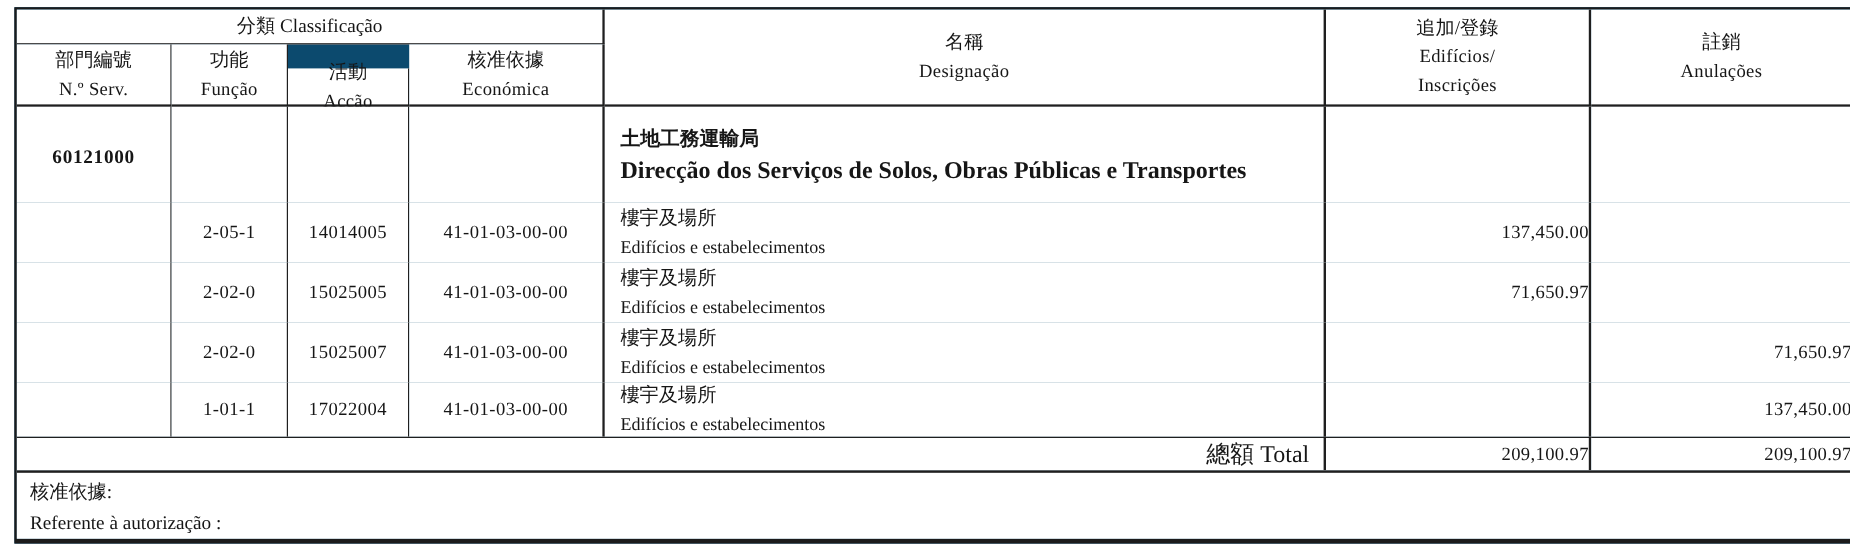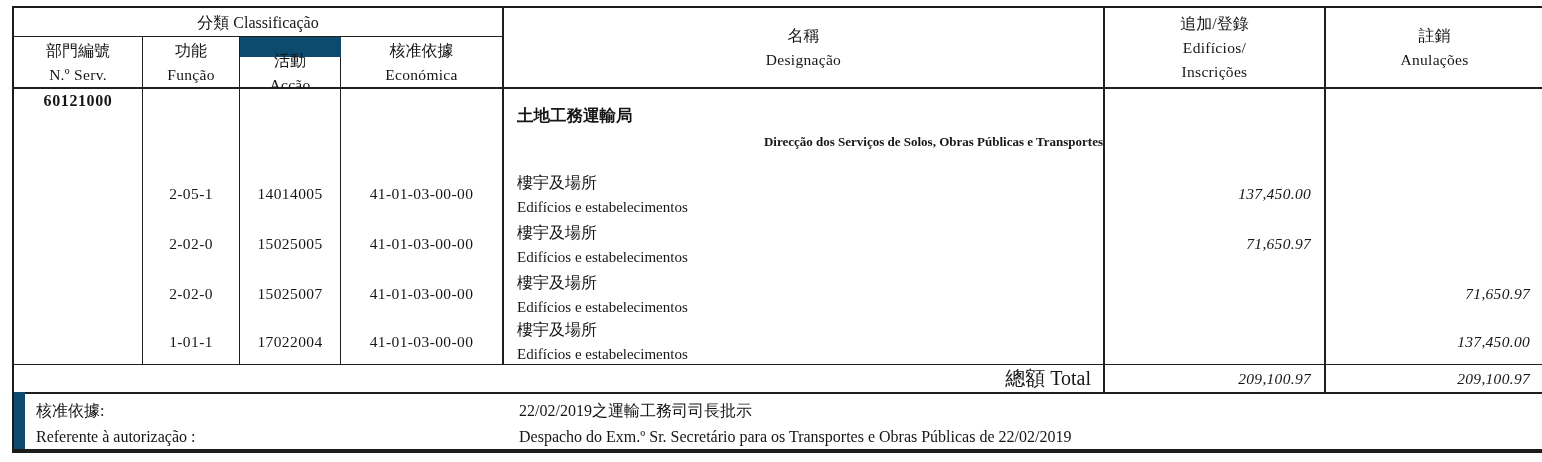--- a/index.html
+++ b/index.html
@@ -60,49 +60,49 @@
   .col3 { grid-column: 3 / 4; } .col4 { grid-column: 4 / 5; }
   .col5 { grid-column: 5 / 6; } .col6 { grid-column: 6 / 7; }
   .col7 { grid-column: 7 / 8; }
 
   .code-cell {
     display: flex; align-items: center; justify-content: center;
     height: 100%; font-size: 15.5px; letter-spacing: 0.4px;
   }
   .dept-code {
     display: flex; justify-content: center;
-    padding-top: 3px; font-weight: bold; font-size: 16px; letter-spacing: 0.6px;
+    padding-top: 34px; font-weight: bold; font-size: 16px; letter-spacing: 0.6px;
   }
   .desig-cell {
     display: flex; flex-direction: column; justify-content: center;
     height: 100%; padding-left: 13px;
   }
   .desig-zh { font-size: 16px; line-height: 25px; }
   .desig-pt { font-size: 15px; line-height: 24px; }
   .dept-name { padding-top: 13px; justify-content: flex-start; }
   .dept-name .desig-zh { font-weight: bold; font-size: 16.5px; line-height: 27px; }
-  .dept-name .desig-pt { font-weight: bold; font-size: 13px; line-height: 26px; text-align: right; }
+  .dept-name .desig-pt { font-weight: bold; font-size: 20px; line-height: 26px; }
 
   .amount-cell {
     display: flex; align-items: center; justify-content: flex-end;
-    height: 100%; padding-right: 13px; font-size: 15.5px; letter-spacing: 0.3px; font-style: italic;
+    height: 100%; font-size: 15.5px; letter-spacing: 0.3px;
   }
 
   
   .c-tlabel { grid-column: 1 / 6; grid-row: 8 / 9; }
   .c-tref   { grid-column: 6 / 7; grid-row: 8 / 9; }
   .c-tanul  { grid-column: 7 / 8; grid-row: 8 / 9; }
   .total-label {
     display: flex; align-items: center; justify-content: flex-end;
     height: 100%; padding-right: 12px; font-size: 20px;
   }
   .total-amount { font-size: 15.5px; }
 
   
-  .c-footer { grid-column: 1 / 8; grid-row: 9 / 10; margin-left: 11px; }
+  .c-footer { grid-column: 1 / 8; grid-row: 9 / 10; }
   .footer-inner { position: relative; height: 100%; }
   .footer-left { position: absolute; left: 11px; top: 3px; }
   .footer-right { position: absolute; left: 494px; top: 3px; }
   .fline-zh { font-size: 16px; line-height: 27px; }
   .fline-pt { font-size: 16px; line-height: 26px; }
 </style>
 </head>
 <body>
 
 <div class="page">
@@ -275,21 +275,17 @@
     <div class="cell c-tanul bt">
       <div class="amount-cell total-amount">209,100.97</div>
     </div>
 
     <div class="cell c-footer bt2">
       <div class="footer-inner">
         <div class="footer-left">
           <div class="fline-zh">核准依據:</div>
           <div class="fline-pt">Referente à autorização :</div>
         </div>
-        <div class="footer-right">
-          <div class="fline-zh">22/02/2019之運輸工務司司長批示</div>
-          <div class="fline-pt">Despacho do Exm.º Sr. Secretário para os Transportes e Obras Públicas de 22/02/2019</div>
-        </div>
       </div>
     </div>
 
   </div>
 </div>
 
 </body></html>

